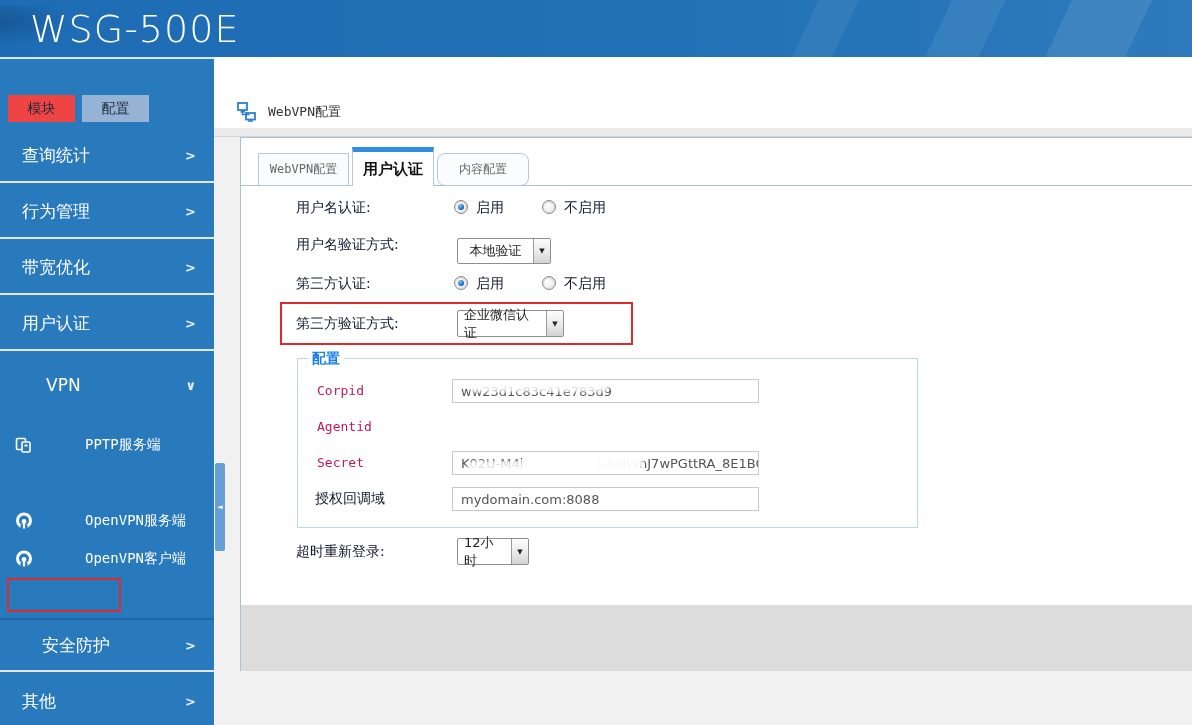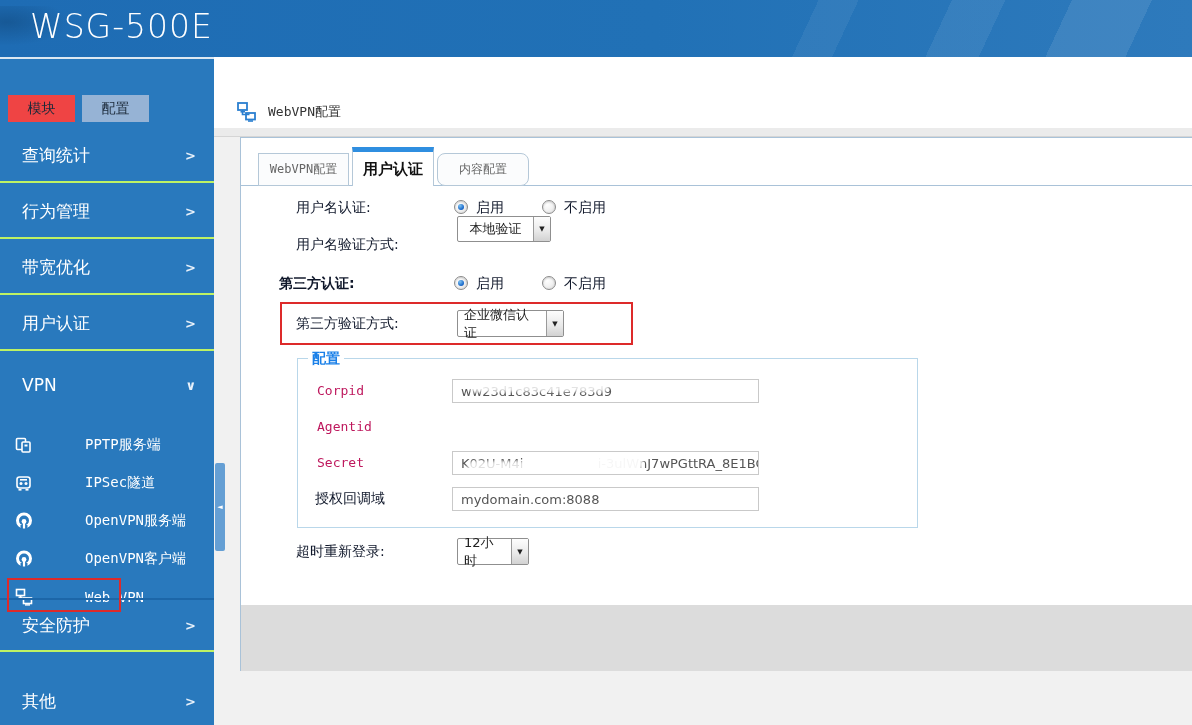--- a/index.html
+++ b/index.html
@@ -11,33 +11,33 @@
   .header { position:absolute; left:0; top:0; width:1192px; height:57px;
             background:linear-gradient(90deg,#1e6cb4 0%,#2171b6 55%,#2e7abc 100%); }
   .header::after { content:""; position:absolute; right:0; top:0; width:640px; height:57px;
             background:
               linear-gradient(115deg, transparent 40%, rgba(255,255,255,.06) 40%, rgba(255,255,255,.06) 46%, transparent 46%),
               linear-gradient(115deg, transparent 60%, rgba(255,255,255,.07) 60%, rgba(255,255,255,.07) 68%, transparent 68%),
               linear-gradient(115deg, transparent 78%, rgba(255,255,255,.09) 78%, rgba(255,255,255,.09) 90%, transparent 90%);
             pointer-events:none; }
   .header::before { content:""; position:absolute; left:0; top:6px; width:70px; height:40px;
             background:radial-gradient(ellipse at 10% 40%, rgba(0,30,60,.25), transparent 70%); }
-  .app-title { position:absolute; left:30px; top:7px; color:#fff; font-size:33px;
+  .app-title { position:absolute; left:30px; top:7px; color:#fff; font-size:38px;
                font-weight:300; letter-spacing:1px; }
 
   
   .sidebar { position:absolute; left:0; top:57px; width:214px; height:668px;
              background:#2979bd; border-top:2px solid #dce8f2; }
   .side-tabs { position:absolute; left:8px; top:36px; height:27px; display:flex; }
   .side-tab { width:67px; height:27px; margin-right:7px; display:flex; align-items:center;
               justify-content:center; font-size:14px; color:#1c2a3a; cursor:pointer; }
   .side-tab.active { background:#ef4444; }
   .side-tab.inactive { background:#96b3d5; }
   .menu-item { position:absolute; left:0; width:214px; height:54px;
-               border-bottom:2px solid #bef264; display:flex; align-items:center;
+               border-bottom:2px solid #e5e5e5; display:flex; align-items:center;
                color:#fff; font-size:17px; cursor:pointer; }
   .menu-item .mi-label { margin-left:22px; }
   .menu-item .chev { position:absolute; right:18px; font-size:13px; font-weight:bold; color:#e8f1fa; }
 
   .submenu-item { position:absolute; left:0; width:214px; height:38px; display:flex;
                   align-items:center; color:#fff; cursor:pointer;
                   font-family:"DejaVu Sans Mono","Liberation Mono",monospace; font-size:14px;gap:44px; }
   .submenu-item .si-icon { margin-left:14px; margin-right:8px; width:19px; height:19px;
                   display:flex; align-items:center; justify-content:center; }
 
@@ -129,47 +129,34 @@
       <span class="chev">&gt;</span>
     </div>
     <div class="menu-item" style="top:182px;">
       <span class="mi-label">带宽优化</span>
       <span class="chev">&gt;</span>
     </div>
     <div class="menu-item" style="top:238px;">
       <span class="mi-label">用户认证</span>
       <span class="chev">&gt;</span>
     </div>
-    <div class="menu-item" style="top:294px; border-bottom:none; height:64px;">
+    <div class="menu-item" style="top:294px; border-bottom:none; height:64px;padding-left:24px;">
       <span class="mi-label">VPN</span>
       <span class="chev">∨</span>
     </div>
 
     <div class="submenu-item" style="top:367px;">
       <span class="si-icon">
         <svg width="17" height="17" viewBox="0 0 17 17">
             <rect x="1.5" y="1.5" width="9" height="11" rx="1" fill="none" stroke="#fff" stroke-width="1.6"></rect>
             <rect x="7" y="5" width="8" height="10" rx="1" fill="#2979bd" stroke="#fff" stroke-width="1.6"></rect>
             <rect x="9.5" y="7.5" width="3" height="2" fill="#fff"></rect>
           </svg>
       </span>
       <span>PPTP服务端</span>
-    </div>
-    <div class="submenu-item" style="top:405px;">
-      <span class="si-icon">
-        <svg width="17" height="17" viewBox="0 0 17 17">
-            <rect x="2" y="2" width="13" height="11" rx="2.5" fill="none" stroke="#fff" stroke-width="1.6"></rect>
-            <circle cx="6" cy="8.5" r="1.5" fill="#fff"></circle>
-            <circle cx="11" cy="8.5" r="1.5" fill="#fff"></circle>
-            <rect x="5" y="4" width="7" height="1.6" fill="#fff"></rect>
-            <rect x="3.5" y="14" width="3" height="1.6" fill="#fff"></rect>
-            <rect x="10.5" y="14" width="3" height="1.6" fill="#fff"></rect>
-          </svg>
-      </span>
-      <span>IPSec隧道</span>
     </div>
     <div class="submenu-item" style="top:443px;">
       <span class="si-icon">
         <svg width="18" height="18" viewBox="0 0 18 18">
             <path d="M9 1.5 A7.5 7.5 0 1 0 9 16.5" fill="none"></path>
             <circle cx="9" cy="8.5" r="6.5" fill="none" stroke="#fff" stroke-width="3"></circle>
             <rect x="5.5" y="13" width="7" height="4" fill="#2979bd"></rect>
             <circle cx="9" cy="9.5" r="2.4" fill="#fff"></circle>
             <rect x="7.9" y="10.5" width="2.2" height="6" fill="#fff"></rect>
           </svg>
@@ -180,34 +167,22 @@
       <span class="si-icon">
         <svg width="18" height="18" viewBox="0 0 18 18">
             <circle cx="9" cy="8.5" r="6.5" fill="none" stroke="#fff" stroke-width="3"></circle>
             <rect x="5.5" y="13" width="7" height="4" fill="#2979bd"></rect>
             <circle cx="9" cy="9.5" r="2.4" fill="#fff"></circle>
             <rect x="7.9" y="10.5" width="2.2" height="6" fill="#fff"></rect>
           </svg>
       </span>
       <span>OpenVPN客户端</span>
     </div>
-    <div class="submenu-item" style="top:519px;">
-      <span class="si-icon">
-        <svg width="18" height="18" viewBox="0 0 18 18">
-            <rect x="1.5" y="1.5" width="8" height="6" fill="none" stroke="#fff" stroke-width="1.6"></rect>
-            <rect x="8.5" y="10" width="8" height="5.5" fill="none" stroke="#fff" stroke-width="1.6"></rect>
-            <path d="M5.5 7.5 v3 h7" fill="none" stroke="#fff" stroke-width="1.4"></path>
-            <rect x="3.5" y="8.5" width="4" height="1.4" fill="#fff"></rect>
-            <rect x="10" y="16.2" width="5" height="1.4" fill="#fff"></rect>
-          </svg>
-      </span>
-      <span>Web VPN</span>
-    </div>
-
-    <div class="menu-item" style="top:539px; border-top:2px solid #1c66a8;">
+
+    <div class="menu-item" style="top:559px; border-top:2px solid #1c66a8;padding-left:20px;">
       <span class="mi-label">安全防护</span>
       <span class="chev">&gt;</span>
     </div>
     <div class="menu-item" style="top:617px; height:51px; border-bottom:none;">
       <span class="mi-label">其他</span>
       <span class="chev">&gt;</span>
     </div>
   </div>
 
   <div class="annotation" style="left:7px; top:578px; width:114px; height:34px;"></div>
@@ -238,28 +213,28 @@
     <div class="ctab active" style="left:111px; width:82px;">用户认证</div>
     <div class="ctab inactive" style="left:196px; width:92px;border-radius:8px;">内容配置</div>
 
     <div class="form-label" style="left:55px; top:61px;">用户名认证:</div>
     <div class="radio checked" style="left:213px; top:62px;"></div>
     <div class="form-label" style="left:235px; top:61px;">启用</div>
     <div class="radio" style="left:301px; top:62px;"></div>
     <div class="form-label" style="left:323px; top:61px;">不启用</div>
 
     <div class="form-label" style="left:55px; top:98px;">用户名验证方式:</div>
-    <div class="select" style="left:216px; top:78px; width:94px; height:26px;">
+    <div class="select" style="left:216px; top:100px; width:94px; height:26px;">
       <div class="sval">本地验证</div>
       <div class="sbtn">
           <span>▼</span>
         </div>
     </div>
 
-    <div class="form-label" style="left:38px; top:137px;font-weight:bold;">第三方认证:</div>
+    <div class="form-label" style="left:55px; top:137px;">第三方认证:</div>
     <div class="radio checked" style="left:213px; top:138px;"></div>
     <div class="form-label" style="left:235px; top:137px;">启用</div>
     <div class="radio" style="left:301px; top:138px;"></div>
     <div class="form-label" style="left:323px; top:137px;">不启用</div>
 
     <div class="annotation" style="left:39px; top:164px; width:353px; height:43px;"></div>
     <div class="form-label" style="left:55px; top:177px;">第三方验证方式:</div>
     <div class="select" style="left:216px; top:172px; width:107px; height:27px;">
       <div class="sval">企业微信认证</div>
       <div class="sbtn">

